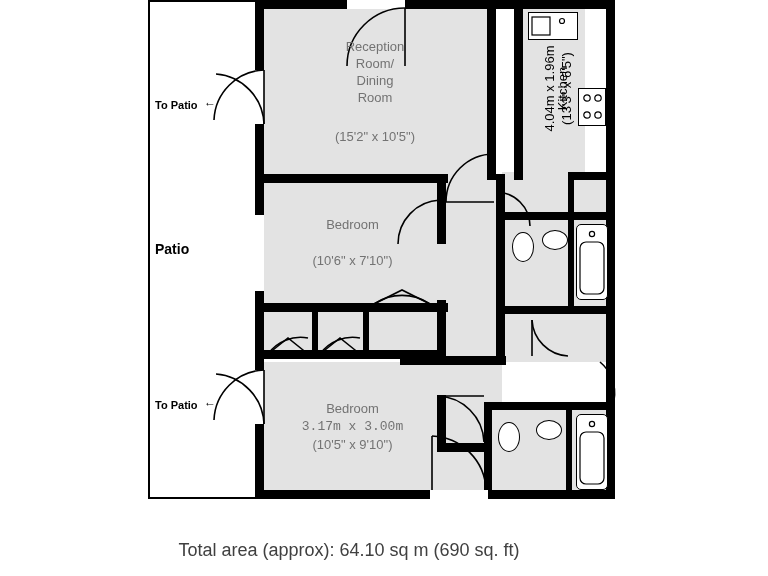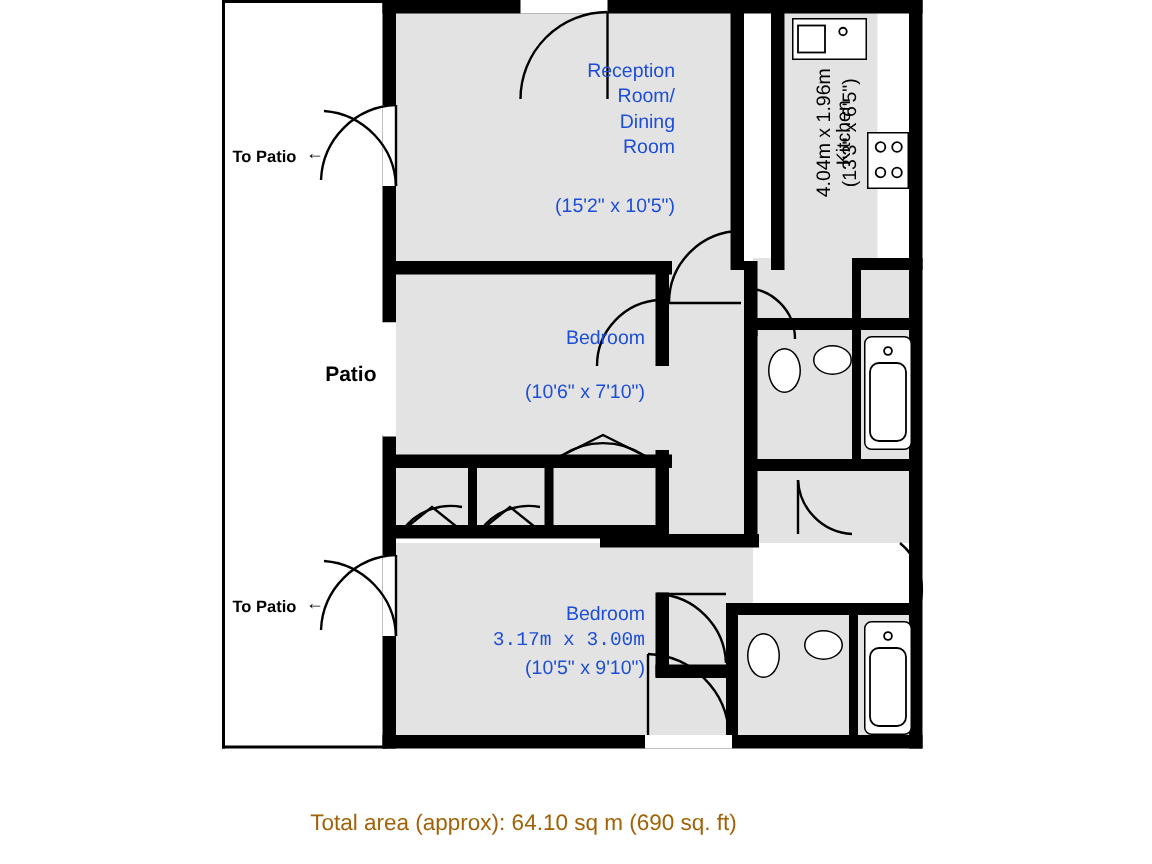--- a/index.html
+++ b/index.html
@@ -26,61 +26,61 @@
   .room-fill {
     position: absolute;
     background: #e3e3e3;
   }
   .white-fill {
     position: absolute;
     background: #ffffff;
   }
   .label {
     position: absolute;
-    text-align: right;
+    text-align: center;
     font-size: 13px;
     line-height: 17px;
-    color: #1d4ed8;
+    color: #737373;
     white-space: pre-line;
   }
   .label-vert {
     position: absolute;
     font-size: 13px;
     line-height: 17px;
     color: #000000;
     white-space: pre-line;
     text-align: center;
     transform-origin: 50% 50%;
     transform: rotate(-90deg);
   }
   .patio-label {
     position: absolute;
     font-size: 14px;
     font-weight: bold;
-    text-align: right;
+    text-align: left;
   }
   .topatio {
     position: absolute;
     font-size: 11px;
     font-weight: bold;
     white-space: nowrap;
   }
   .arrow-left {
     position: absolute;
     font-size: 12px;
     line-height: 12px;
   }
   .total-area {
     position: absolute;
     left: 0;
     top: 540px;
     width: 698px;
     text-align: center;
-    font-size: 15px;
-    color: #a16207;
+    font-size: 18px;
+    color: #404040;
   }
   .door-arc {
     position: absolute;
   }
   .fixture {
     position: absolute;
     border: 1.5px solid #000000;
     background: #ffffff;
     box-sizing: border-box;
   }

